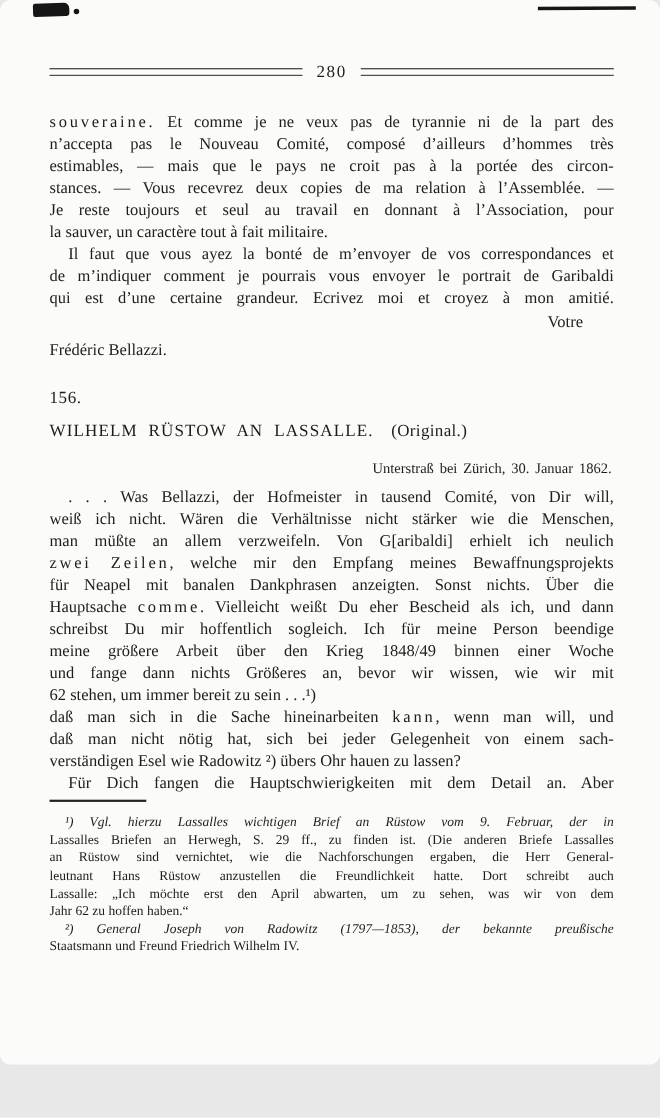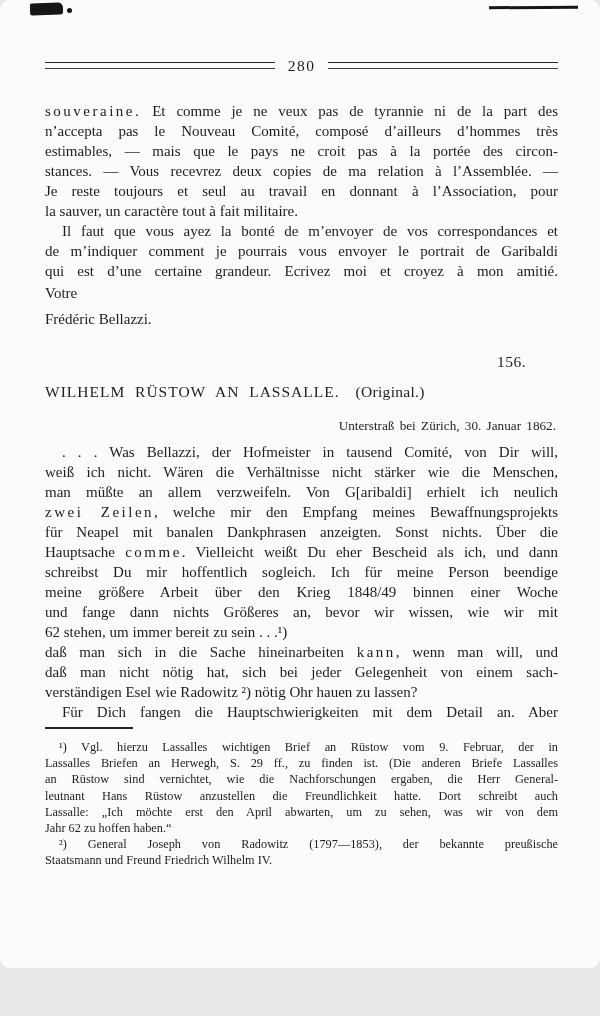--- a/index.html
+++ b/index.html
@@ -20,34 +20,34 @@
   .pagenum { font-size:15.5px; letter-spacing:1.5px; margin:0 13px; line-height:17px; }
 
   
   .para { font-size:15px; line-height:20px; }
   .jline { text-align:justify; text-align-last:justify; -moz-text-align-last:justify; overflow:hidden; }
   .jline.lastl { text-align-last:left; -moz-text-align-last:left; }
   .jline.ind { text-indent:17px; }
   .sp { letter-spacing:2.5px; }
 
   .p-first { margin-top:27px; }
-  .votre { margin-top:2px; font-size:15px; line-height:20px; text-align:left; padding-right:28px; }
+  .votre { margin-top:2px; font-size:15px; line-height:20px; text-align:right; padding-right:28px; }
   .sig { margin-top:6px; font-size:15px; line-height:20px; padding-right:4px; }
 
-  .lnum { margin-top:23px; font-size:15.5px; line-height:20px; text-align:right; padding-right:32px; letter-spacing:.5px; }
+  .lnum { margin-top:23px; font-size:15.5px; line-height:20px; text-align:left; padding-right:32px; letter-spacing:.5px; }
   .lhead { margin-top:9px; font-size:15.5px; line-height:21px; letter-spacing:1px; word-spacing:5px; }
   .lhead .orig { margin-left:16px; letter-spacing:.3px; word-spacing:normal; }
   .dateline { margin-top:16px; font-size:13.2px; line-height:16px; text-align:right; padding-right:2px; word-spacing:2px; }
 
   .g1 { margin-top:8px; }
 
   
   .fnrule { margin-top:5px; width:88px; border-top:2px solid #222; }
   .fn { font-size:12.3px; line-height:16.2px; }
-  .fn .jline.ind { text-indent:14px; }
+  .fn .jline.ind { text-indent:14px;font-style:italic; }
   .fn1 { margin-top:10px; }
 
   
   .ink { position:absolute; background:#161616; }
   .mark-tl { left:30px; top:3px; width:33px; height:12px; border-radius:2px 5px 3px 2px; transform:rotate(-2deg); }
   .mark-tl-dot { left:67px; top:8px; width:5px; height:5px; border-radius:50%; }
   .mark-tr { left:489px; top:6px; width:89px; height:3px; transform:rotate(-.3deg); }
   .mark-bl { left:37px; top:991px; width:77px; height:10px; border-radius:2px; transform:rotate(-1.2deg); }
 </style>
 </head>
@@ -101,21 +101,21 @@
         <div class="jline">für Neapel mit banalen Dankphrasen anzeigten. Sonst nichts. Über die</div>
         <div class="jline">Hauptsache <span class="sp">comme</span>. Vielleicht weißt Du eher Bescheid als ich, und dann</div>
         <div class="jline">schreibst Du mir hoffentlich sogleich. Ich für meine Person beendige</div>
         <div class="jline">meine größere Arbeit über den Krieg 1848/49 binnen einer Woche</div>
         <div class="jline">und fange dann nichts Größeres an, bevor wir wissen, wie wir mit</div>
         <div class="jline lastl">62 stehen, um immer bereit zu sein . . .¹)</div>
       </div>
     <div class="para">
         <div class="jline">daß man sich in die Sache hineinarbeiten <span class="sp">kann</span>, wenn man will, und</div>
         <div class="jline">daß man nicht nötig hat, sich bei jeder Gelegenheit von einem sach-</div>
-        <div class="jline lastl">verständigen Esel wie Radowitz ²) nötig Ohr hauen zu lassen?</div>
+        <div class="jline lastl">verständigen Esel wie Radowitz ²) übers Ohr hauen zu lassen?</div>
       </div>
     <div class="para">
         <div class="jline ind">Für Dich fangen die Hauptschwierigkeiten mit dem Detail an. Aber</div>
       </div>
 
     <div class="fnrule"></div>
 
     <div class="para fn fn1">
         <div class="jline ind">¹) Vgl. hierzu Lassalles wichtigen Brief an Rüstow vom 9. Februar, der in</div>
         <div class="jline">Lassalles Briefen an Herwegh, S. 29 ff., zu finden ist. (Die anderen Briefe Lassalles</div>

